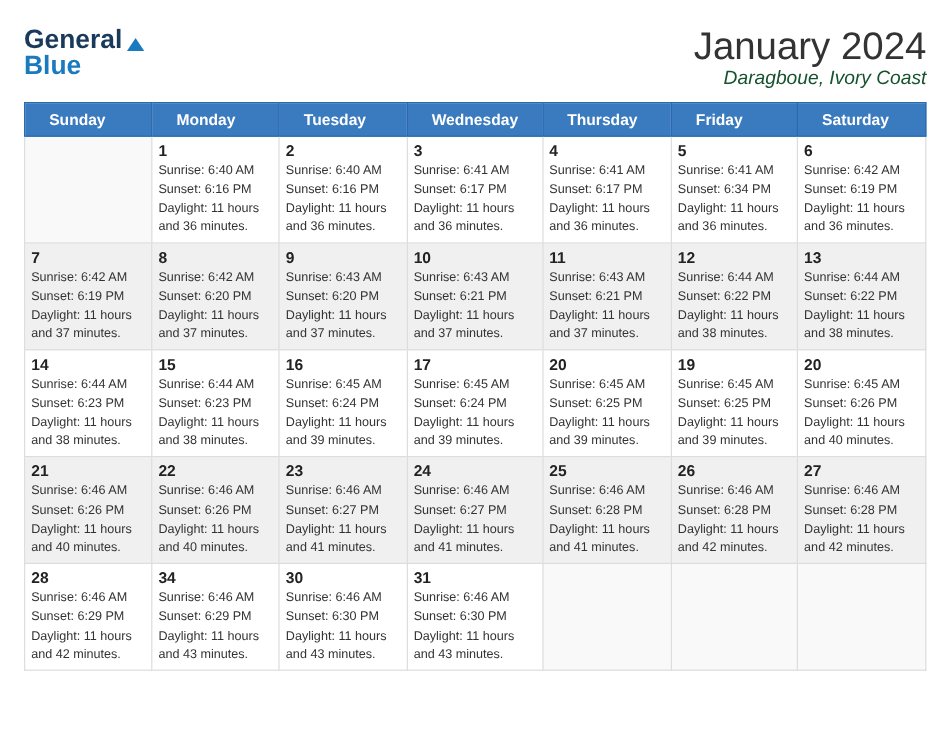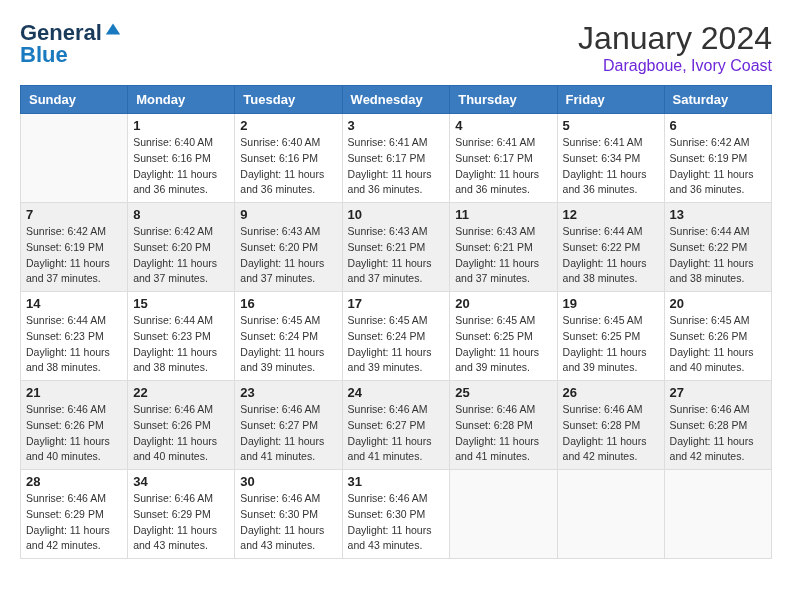--- a/index.html
+++ b/index.html
@@ -16,52 +16,53 @@
       align-items: flex-start;
       margin-bottom: 10px;
     }
     .logo {
       display: flex;
       flex-direction: column;
       align-items: flex-start;
     }
     .logo-text {
       display: flex;
-      align-items: flex-start;
+      align-items: flex-end;
       font-size: 22px;
       font-weight: bold;
       color: #1a3a5c;
     }
     .logo-general { color: #1a3a5c; }
     .logo-icon {
       width: 18px;
       height: 18px;
       margin-left: 2px;
     }
     .title-section {
       text-align: right;
     }
     .month-title {
       font-size: 32px;
       color: #333;
       font-weight: normal;
     }
     .location {
       font-size: 16px;
-      color: #6d28d9;
+      color: #14532d;
+      font-style: italic;
     }
     .calendar {
       width: 100%;
       border-collapse: collapse;
       border: 1px solid #ccc;
     }
     .calendar th {
       background-color: #3a7abf;
       color: #fff;
-      padding: 6px 8px;
+      padding: 6px 20px;
       font-size: 13px;
       font-weight: bold;
       text-align: left;
       border: 1px solid #2a6aaf;
     }
     .calendar td {
       vertical-align: top;
       padding: 4px 5px;
       font-size: 10.5px;
       color: #333;

